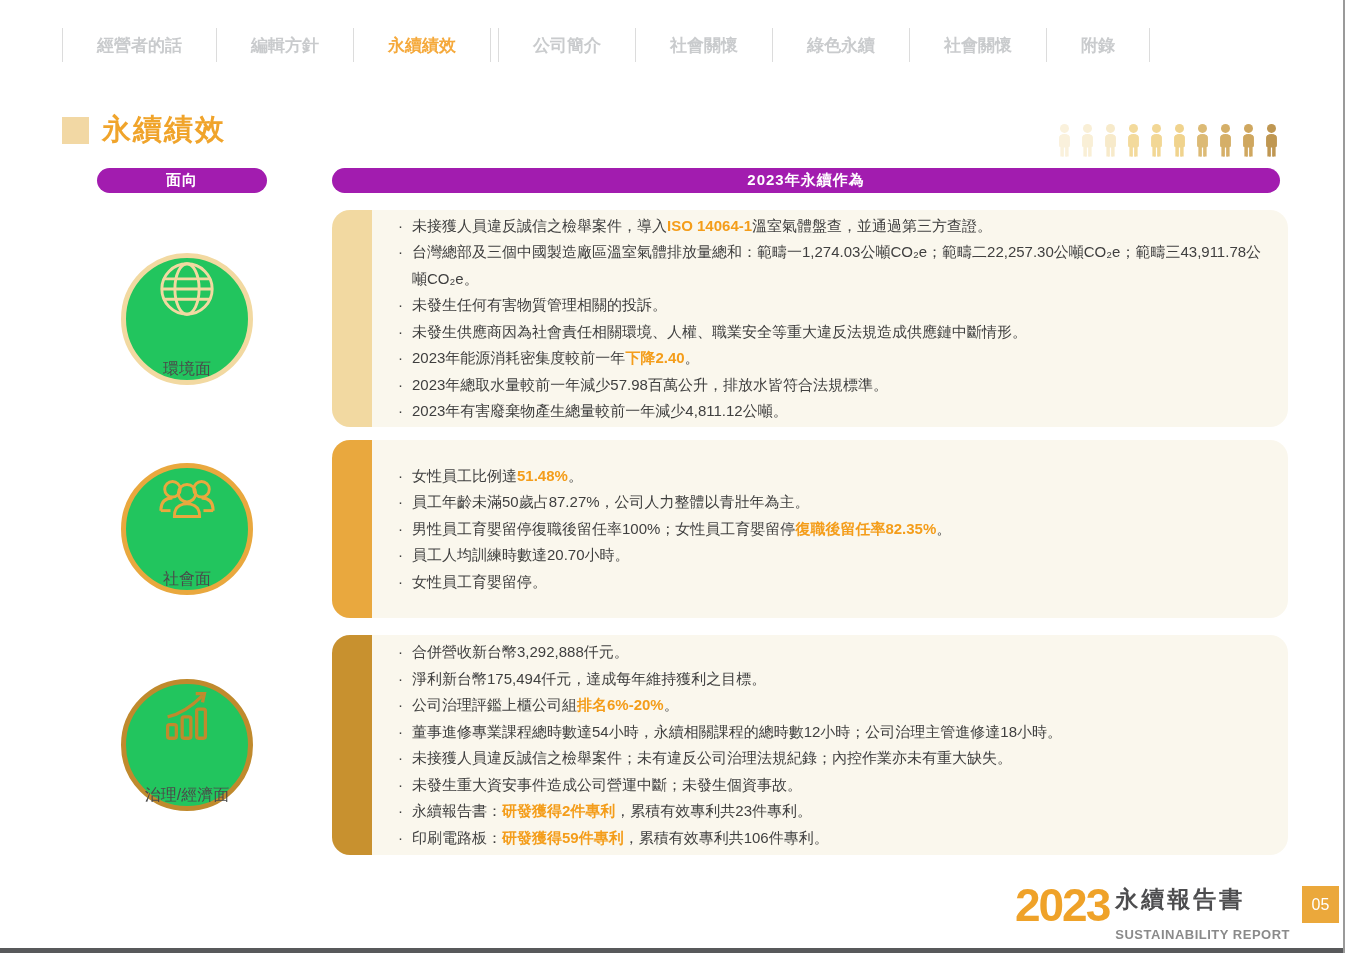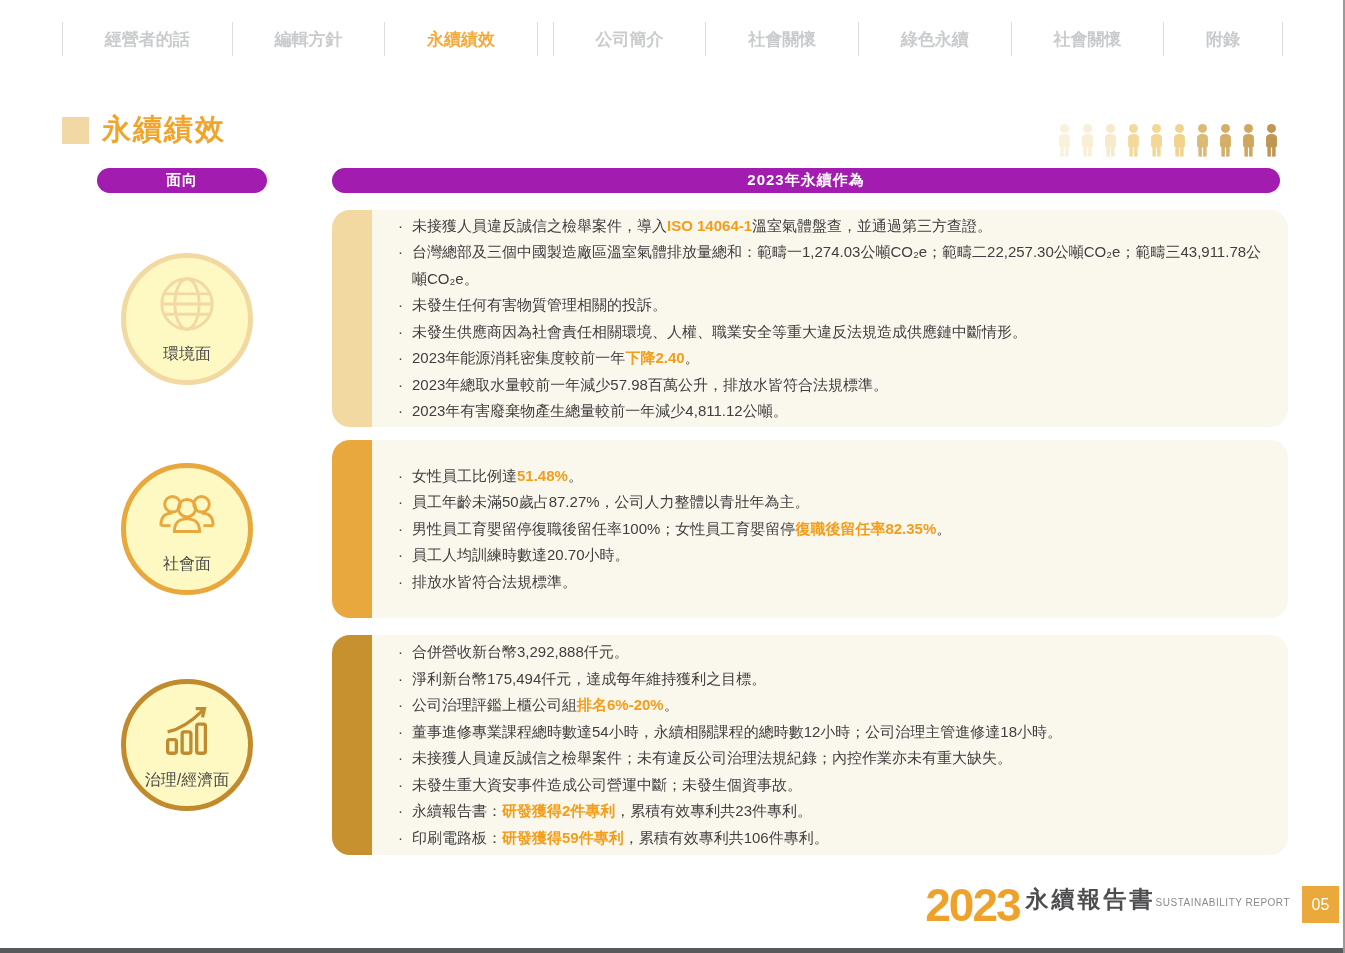--- a/index.html
+++ b/index.html
@@ -5,22 +5,22 @@
   * { margin:0; padding:0; box-sizing:border-box; }
   html,body { width:1345px; height:953px; }
   body {
     font-family:"Liberation Sans","DejaVu Sans",sans-serif;
     background:#ffffff; position:relative; overflow:hidden;
     border-right:2px solid #9a9a9a;
   }
 
   
   .topnav{
-    position:absolute; top:22px; left:62px; right:60px;
-    display:flex; align-items:center; justify-content:space-between;
+    position:absolute; top:28px; left:62px; right:60px;
+    display:flex; align-items:center; justify-content:flex-start;gap:7px;
   }
   .nav-sep{ width:1px; height:34px; background:#dcdcdc; }
   .nav-item{
     font-size:17px; font-weight:bold; color:#c9cbcd;
     padding:0 27px; white-space:nowrap; cursor:default;
   }
   .nav-item.active{ color:#f5a93b; }
 
   
   .titlebar{ position:absolute; top:110px; left:62px; display:flex; align-items:center; }
@@ -48,44 +48,44 @@
   .section-row{ display:flex; align-items:center; }
   .section-row:nth-child(1){ margin-bottom:13px; }
   .section-row:nth-child(2){ margin-bottom:17px; }
   .section-row:nth-child(1) .block{ height:217px; }
   .section-row:nth-child(2) .block{ height:178px; }
   .section-row:nth-child(3) .block{ height:220px; }
 
   .circle-col{ width:270px; flex:0 0 270px; display:flex; justify-content:center; padding-right:20px; }
   .aspect-circle{
     width:132px; height:132px; border-radius:50%; border:5px solid;
-    display:flex; flex-direction:column; align-items:center; justify-content:center;
-    background:#fef9c3;
+    display:flex; flex-direction:column; align-items:center; justify-content:space-between;
+    background:#22c55e;
   }
   .aspect-circle svg{ width:62px; height:62px; }
   .aspect-label{ font-size:16px; color:#4a4a4a; margin-top:5px; white-space:nowrap; }
 
   .block{ flex:1; display:flex; }
   .accent-bar{ width:40px; flex:0 0 40px; border-radius:18px 0 0 18px; }
   .block-content{
     flex:1; background:#faf7ed; border-radius:0 18px 18px 0;
     display:flex; flex-direction:column; justify-content:center;
     padding:6px 26px 6px 26px;
   }
   .bullet{ display:flex; font-size:15px; line-height:26.5px; color:#3f3f3f; }
   .bullet .dot{ flex:0 0 14px; text-align:left; color:#3f3f3f; }
   .bullet .txt{ flex:1; }
   .hl{ color:#f49d1a; font-weight:bold;margin-top:8px; }
 
   
   .footer{ position:absolute; top:884px; right:4px; display:flex; align-items:flex-start; }
   .footer-year{ font-size:46px; line-height:42px; font-weight:bold; color:#efa229; letter-spacing:-2px; }
-  .brand-text{ display:flex; flex-direction:row; margin-left:6px; padding-top:3px; }
+  .brand-text{ display:flex; flex-direction:column; margin-left:6px; padding-top:3px; }
   .brand-title{ font-size:23px; font-weight:bold; color:#4d4d4f; letter-spacing:3px; line-height:24px; }
-  .brand-sub{ font-size:10px; font-weight:normal; color:#8a8a8a; letter-spacing:0.5px; margin-top:10px; }
+  .brand-sub{ font-size:13px; font-weight:bold; color:#8a8a8a; letter-spacing:0.5px; margin-top:16px; }
   .page-badge{
     width:37px; height:37px; background:#eba83b; color:#ffffff;
     font-size:16px; display:flex; align-items:center; justify-content:center;
     margin-left:12px; margin-top:2px;
   }
 
   .bottom-bar{ position:absolute; left:0; right:0; bottom:0; height:5px; background:#58595b; }
 </style>
 </head>
 <body>
@@ -290,21 +290,21 @@
           <div class="bullet">
             <span class="dot">·</span>
             <span class="txt"><span>男性員工育嬰留停復職後留任率100%；女性員工育嬰留停</span><span class="hl">復職後留任率82.35%</span><span>。</span></span>
           </div>
           <div class="bullet">
             <span class="dot">·</span>
             <span class="txt"><span>員工人均訓練時數達20.70小時。</span></span>
           </div>
           <div class="bullet">
             <span class="dot">·</span>
-            <span class="txt"><span>排放水皆符合法規標準。</span></span>
+            <span class="txt"><span>女性員工育嬰留停。</span></span>
           </div>
         </div>
       </div>
     </div>
     <div class="section-row">
       <div class="circle-col">
         <div class="aspect-circle" style="border-color: rgb(192, 138, 45); color: rgb(192, 138, 45);">
           <span><svg viewBox="0 0 64 64" fill="none" stroke="currentColor" stroke-width="3.4" xmlns="http://www.w3.org/2000/svg">
               <rect x="12" y="42" width="9" height="14" rx="2"></rect>
               <rect x="27" y="34" width="9" height="22" rx="2"></rect>

